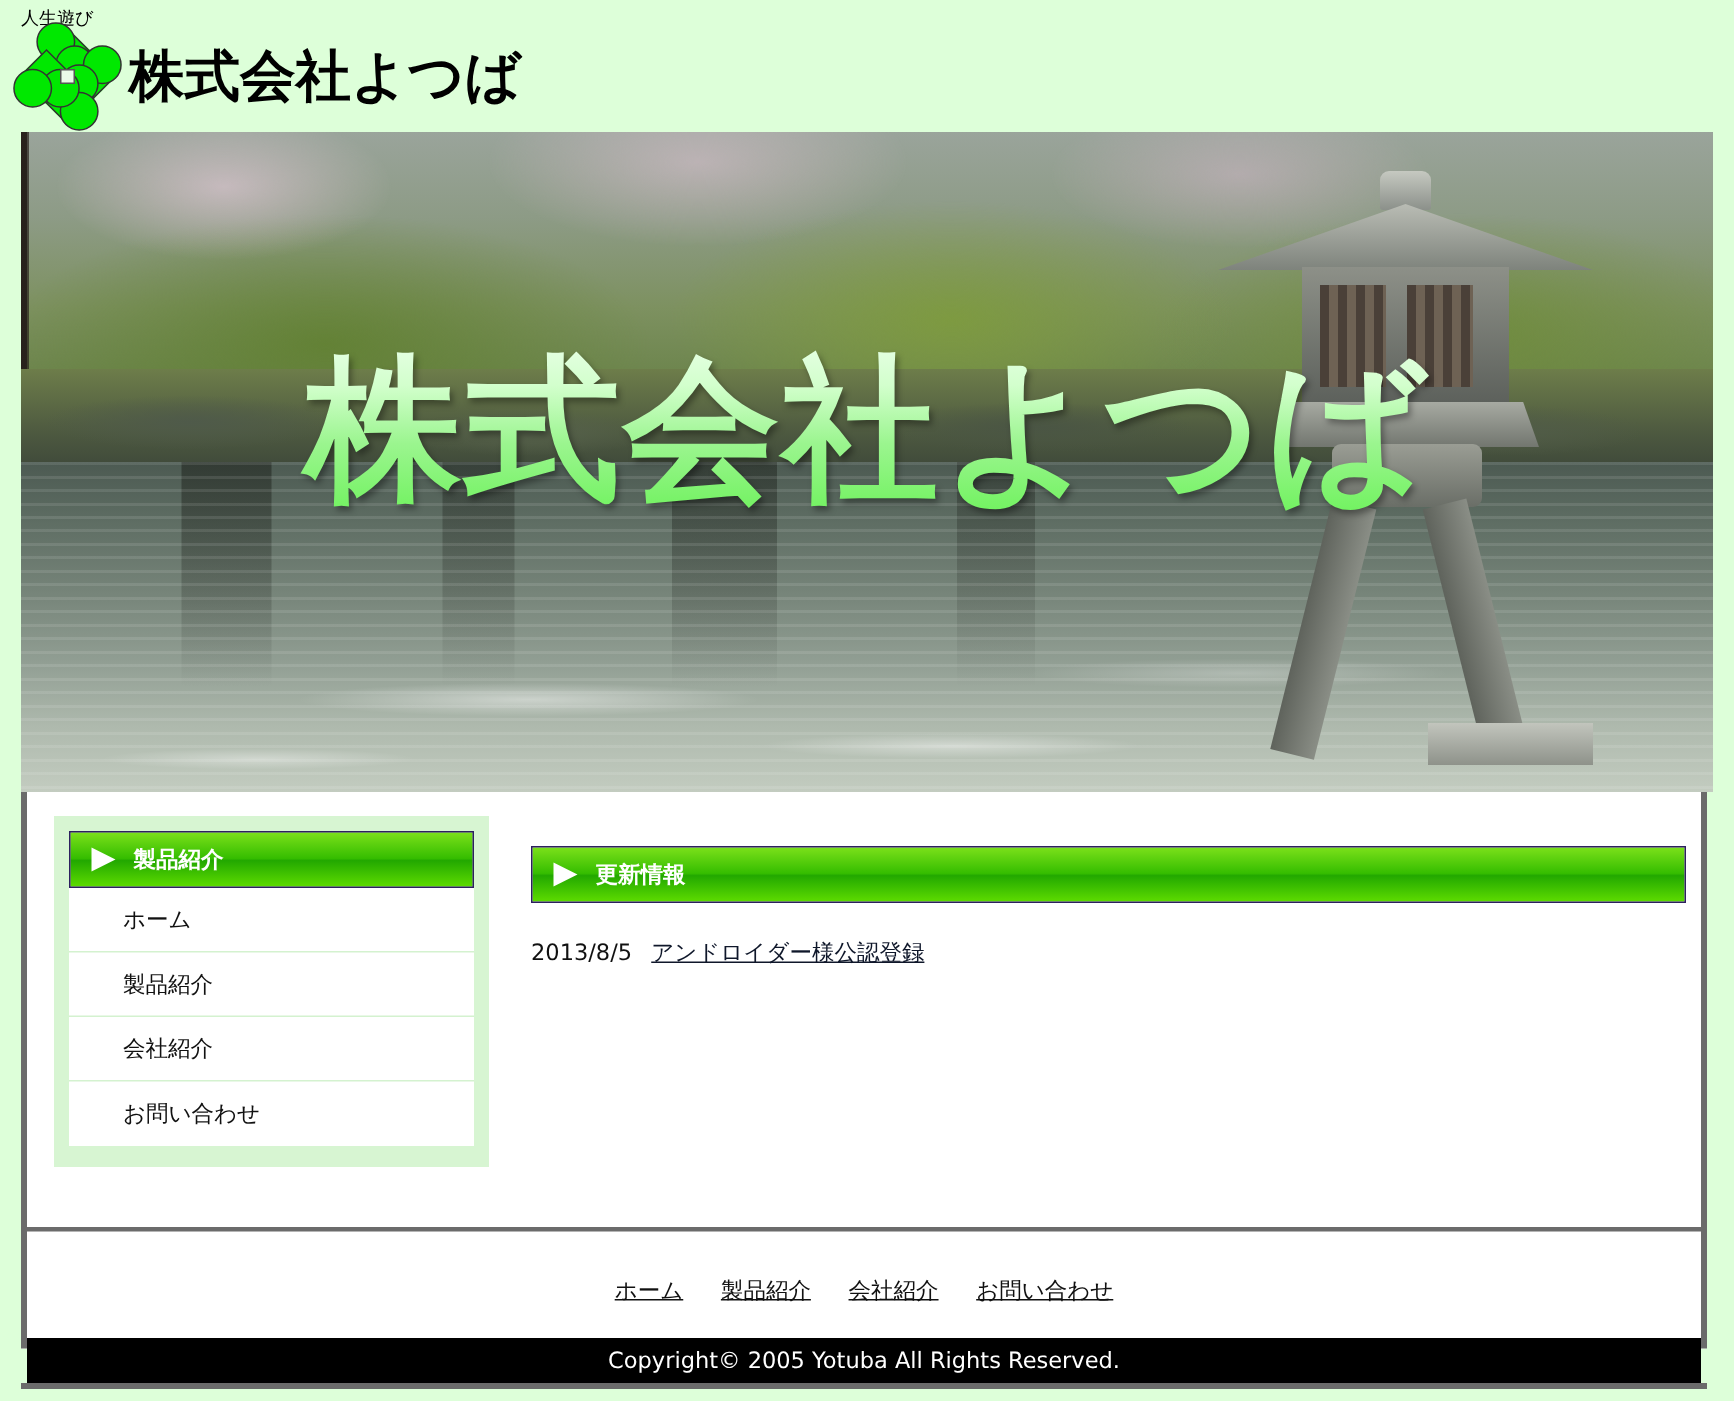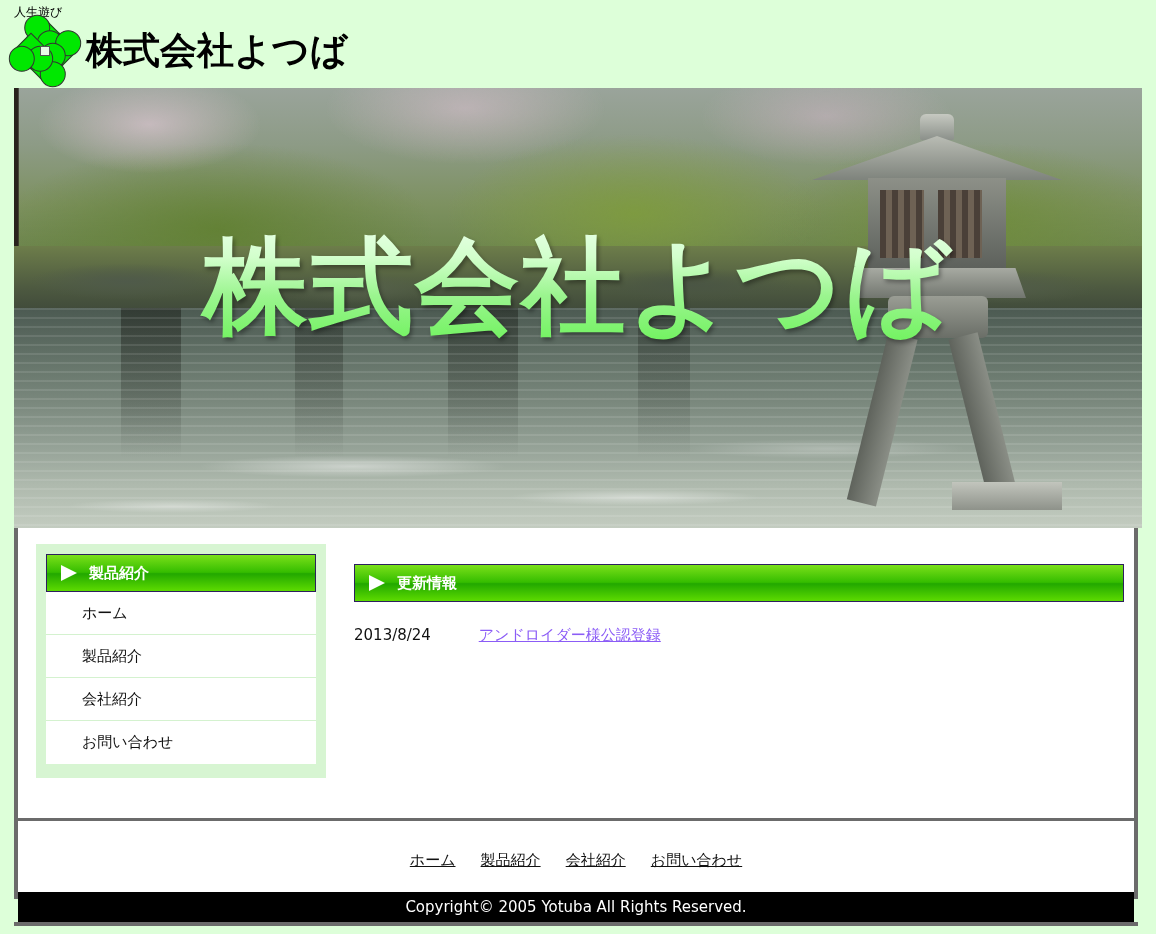--- a/index.html
+++ b/index.html
@@ -292,23 +292,22 @@
   .news-list { margin-top: 18px; }
   .news-item {
     font-size: 15px;
     color: #111;
     line-height: 30px;
     white-space: nowrap;
   }
   .news-item .date { margin-right: 8px; }
   .news-item .txt.link {
     text-decoration: underline;
-    color: #8b5cf6;
+    color: #0f172a;
     cursor: pointer;
-    margin-left: 35px;
   }
 
   
   .footer-nav-wrap {
     position: absolute;
     left: 14px; top: 818px;
     width: 1124px;
     height: 81px;
     background: #ffffff;
     border-top: 3px solid #6b6b6b;
@@ -401,21 +400,21 @@
     </div>
   </div>
 
   <div class="news">
     <div class="bar">
       <span class="arrow"></span>
       <span>更新情報</span>
     </div>
     <div class="news-list">
       <div class="news-item">
-        <span class="date">2013/8/24</span>
+        <span class="date">2013/8/5</span>
         <span class="txt link">アンドロイダー様公認登録</span>
       </div>
     </div>
   </div>
 
 </div>
 
 <div class="footer-nav-wrap">
   <div class="footer-nav">
     <a>ホーム</a>

